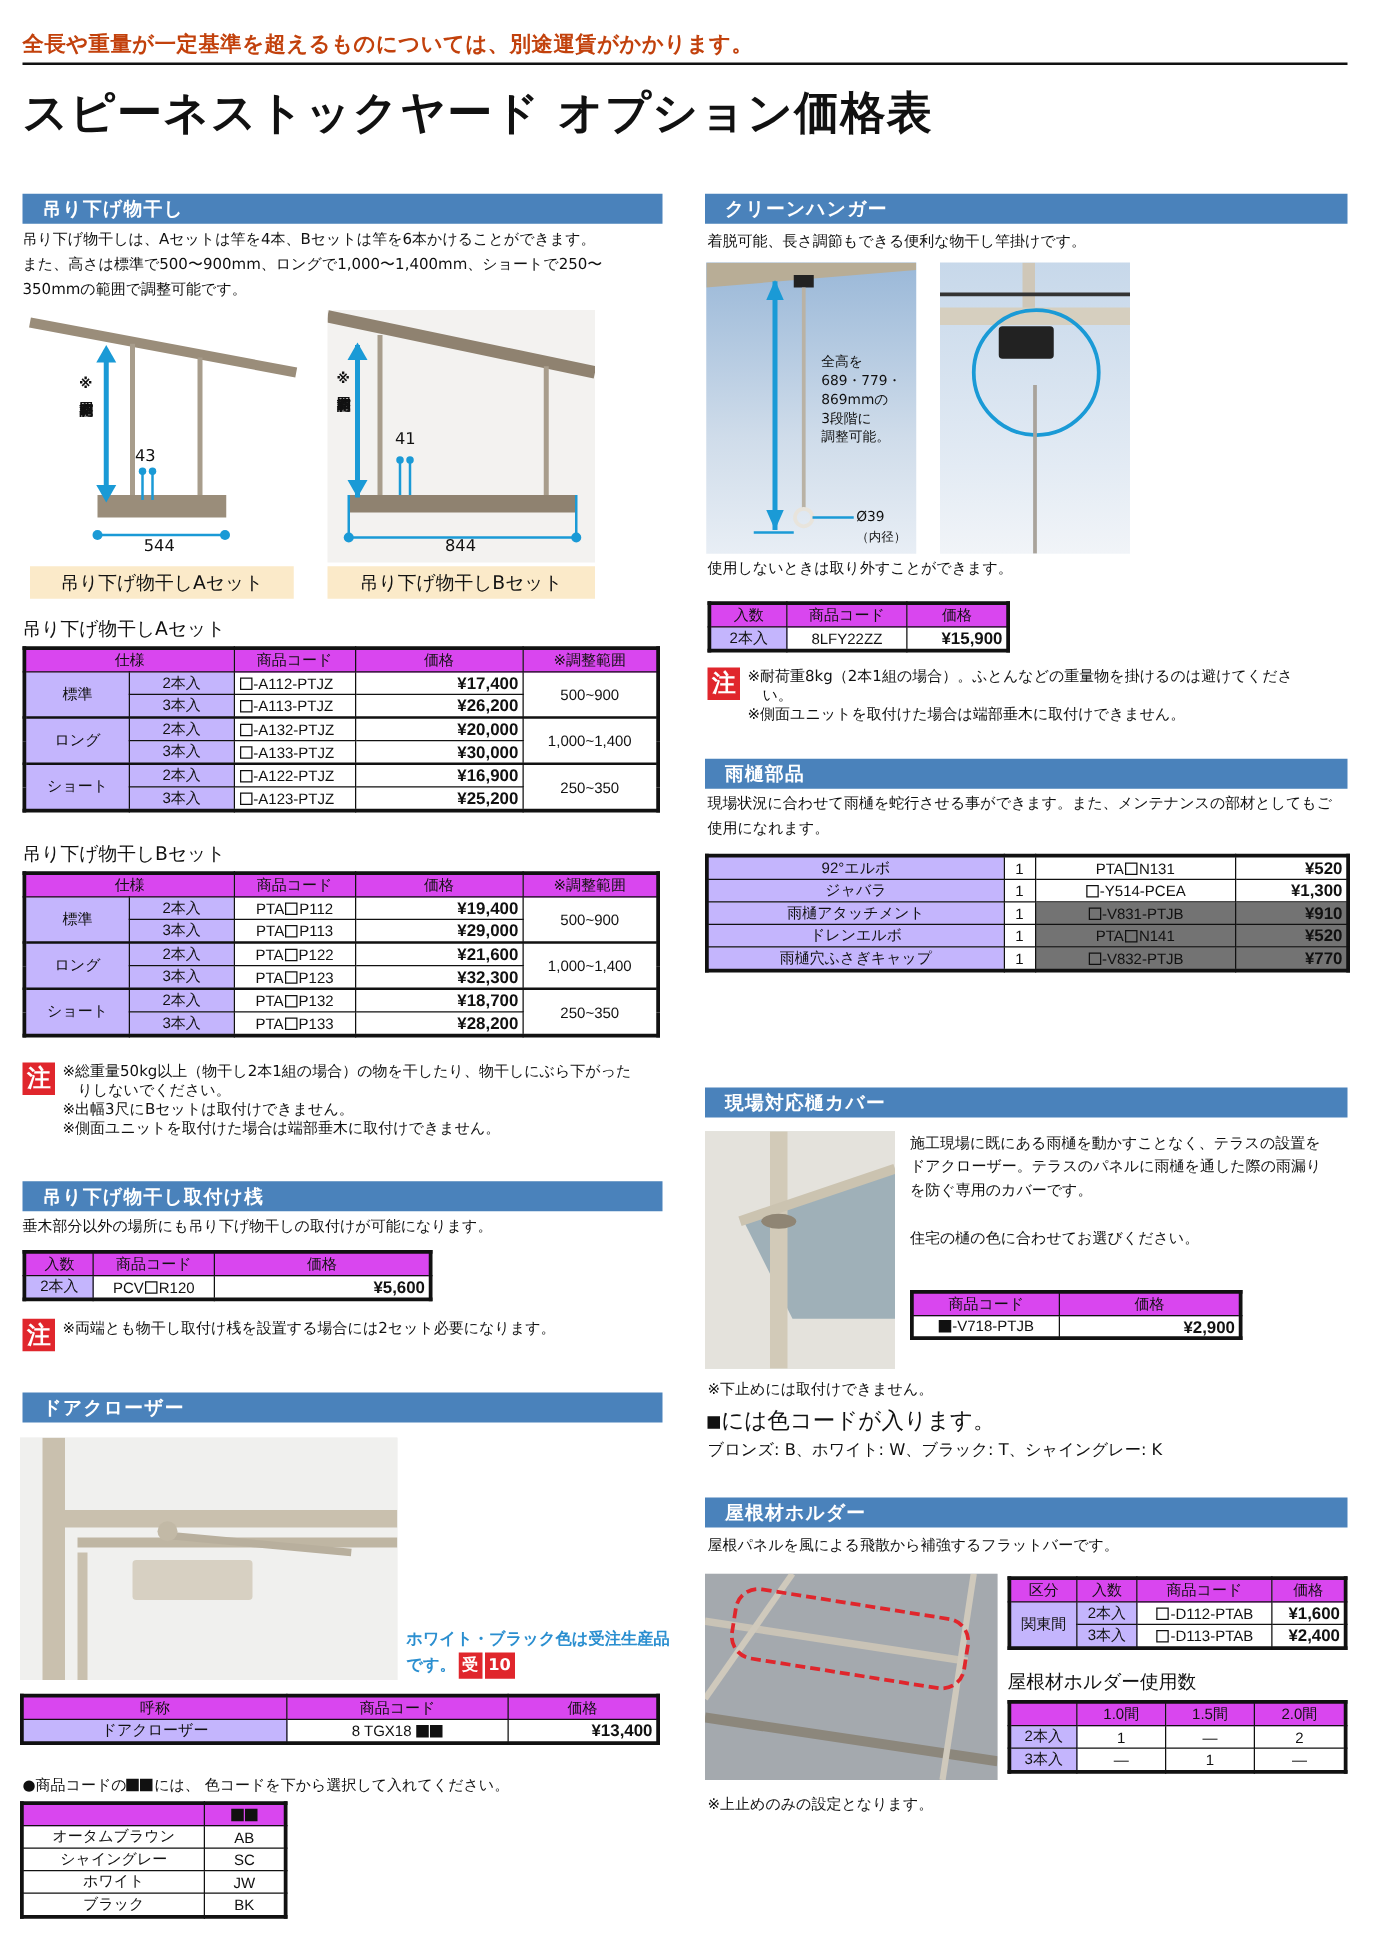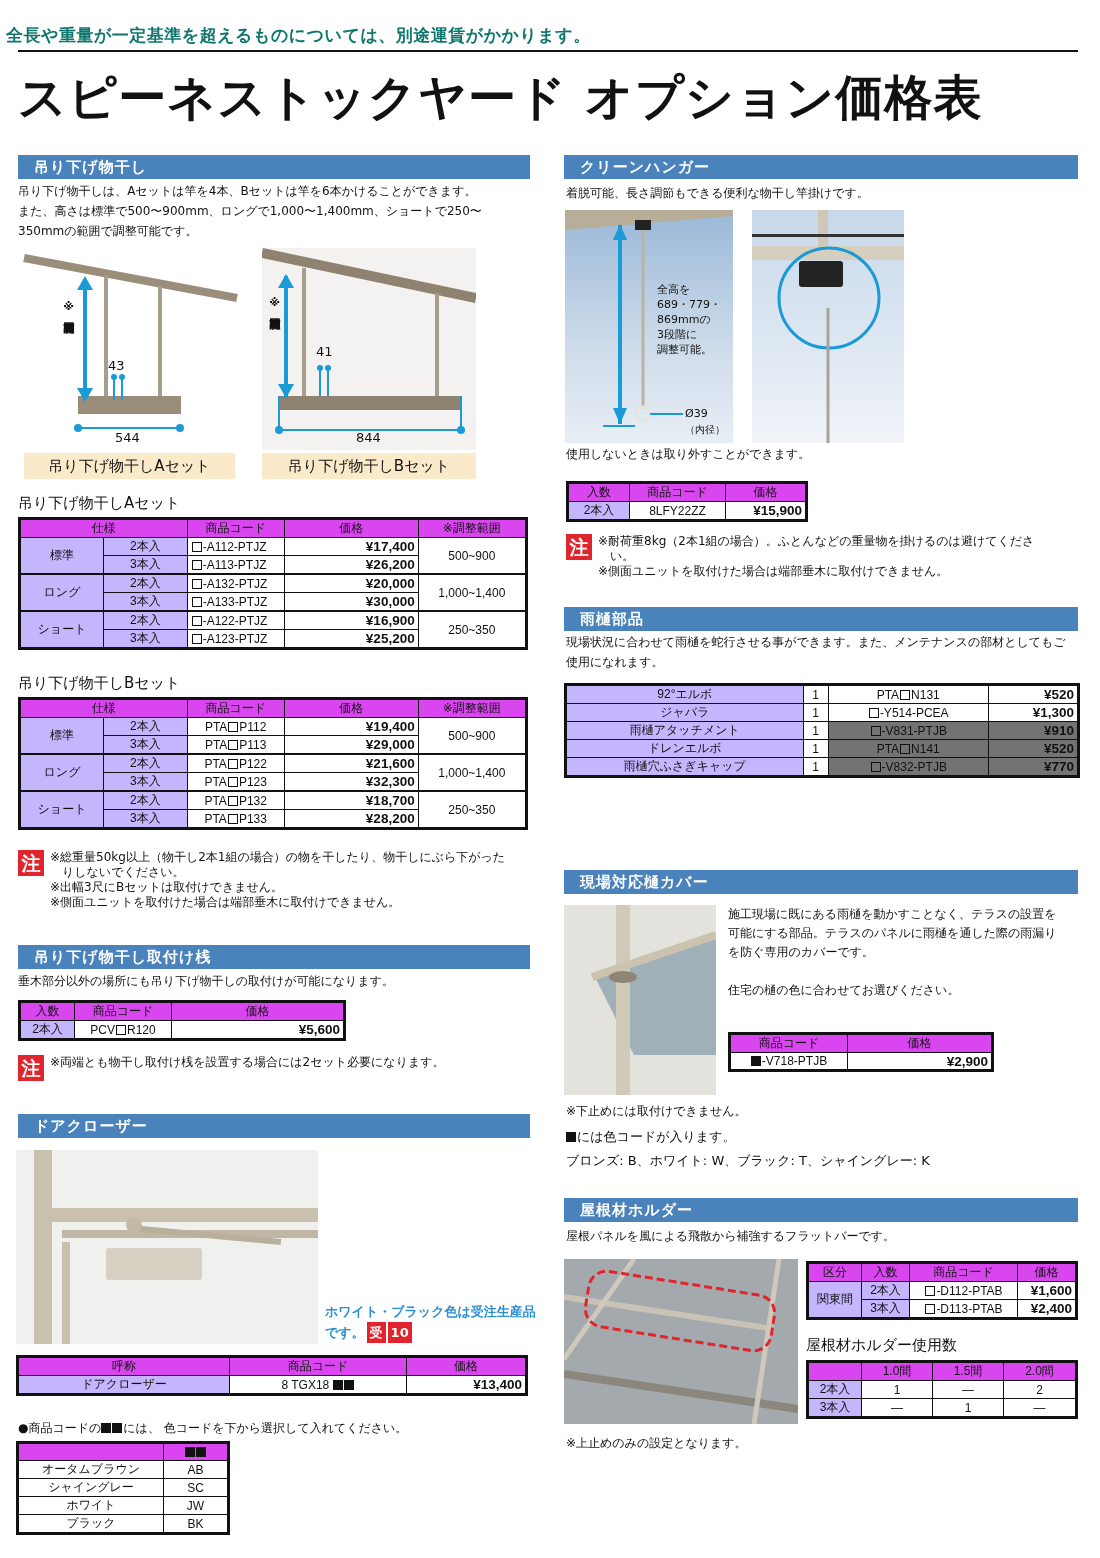--- a/index.html
+++ b/index.html
@@ -1,20 +1,20 @@
 <!DOCTYPE html>
 <html><head>
 <meta charset="utf-8">
 <style>
 *{box-sizing:border-box;margin:0;padding:0}
 body{width:1100px;height:1558px;background:#fff;font-family:"DejaVu Sans","Liberation Sans",sans-serif;color:#111;position:relative;overflow:hidden;font-size:12px}
 .abs{position:absolute}
-.top-note{left:6px;top:24px;font-size:17px;color:#0f766e;font-weight:bold;letter-spacing:0.5px}
+.top-note{left:18px;top:24px;font-size:17px;color:#c2410c;font-weight:bold;letter-spacing:0.5px}
 .top-rule{left:18px;top:50px;width:1060px;height:2px;background:#111}
-.page-title{left:18px;top:66px;font-size:48px;font-weight:900;letter-spacing:1px}
+.page-title{left:18px;top:66px;font-size:36px;font-weight:900;letter-spacing:1px}
 .sec-head{position:absolute;height:24px;background:#4a82bb;color:#fff;font-weight:bold;font-size:15px;line-height:24px;padding-left:16px;letter-spacing:1px}
 .txt{position:absolute;font-size:12px;line-height:17px}
 table.pt{position:absolute;border-collapse:collapse;border:3px solid #111;font-size:12px;font-family:"Liberation Sans","DejaVu Sans",sans-serif}
 table.pt td,table.pt th{border:1px solid #111;height:18px;padding:0 3px;text-align:center;font-weight:normal;white-space:nowrap}
 table.pt th{background:#d946ef}
 table.pt td.g{background:#c4b5fd}
 table.pt td.lb{background:#737373}
 table.pt td.price{text-align:right;font-weight:bold;font-size:13.5px}
 table.pt td.code{text-align:left}
 .sub-title{position:absolute;font-size:15px}
@@ -375,39 +375,39 @@
   <svg width="152" height="190">
     <rect width="152" height="190" fill="#e4e2dc"></rect>
     <polygon points="30,70 152,30 152,150 70,150" fill="#9fb0b8"></polygon>
     <rect x="52" y="0" width="14" height="190" fill="#d2cab8"></rect>
     <line x1="28" y1="72" x2="152" y2="30" stroke="#cbc3b0" stroke-width="8"></line>
     <ellipse cx="59" cy="72" rx="14" ry="6" fill="#8f8574"></ellipse>
   </svg>
 </div>
 <div class="txt" style="left:728px;top:905px;line-height:19px">
   <div>施工現場に既にある雨樋を動かすことなく、テラスの設置を</div>
-  <div>可能にする部品。テラスのパネルに雨樋を通した際の雨漏り</div>
+  <div>ドアクローザー。テラスのパネルに雨樋を通した際の雨漏り</div>
   <div>を防ぐ専用のカバーです。</div>
   <div style="height:19px"></div>
   <div>住宅の樋の色に合わせてお選びください。</div>
 </div>
 <table class="pt" style="left:728px;top:1032px;width:266px">
   <tbody>
       <tr>
     <th style="width:118px">商品コード</th>
     <th>価格</th>
   </tr>
   <tr>
     <td><span class="bsq"></span><span>-V718-PTJB</span></td>
     <td class="price">¥2,900</td>
   </tr>
 </tbody>
   </table>
 <div class="txt" style="left:566px;top:1103px">※下止めには取付けできません。</div>
-<div class="txt" style="left:566px;top:1128px;font-size:13px"><span class="bsq"></span><span>には色コードが入ります。</span></div>
+<div class="txt" style="left:566px;top:1128px;font-size:18px"><span class="bsq"></span><span>には色コードが入ります。</span></div>
 <div class="txt" style="left:566px;top:1152px;font-size:13px">ブロンズ: B、ホワイト: W、ブラック: T、シャイングレー: K</div>
 
 <div class="sec-head" style="left:564px;top:1198px;width:514px">屋根材ホルダー</div>
 <div class="txt" style="left:566px;top:1228px">屋根パネルを風による飛散から補強するフラットバーです。</div>
 <div class="img-box" style="left:564px;top:1259px;width:234px;height:165px;background:#9ea3a8">
   <svg width="234" height="165">
     <rect width="234" height="165" fill="#a4a9ae"></rect>
     <line x1="0" y1="38" x2="210" y2="70" stroke="#c9c3b6" stroke-width="6"></line>
     <line x1="0" y1="115" x2="234" y2="150" stroke="#8c877c" stroke-width="8"></line>
     <line x1="70" y1="0" x2="0" y2="100" stroke="#cfc9bc" stroke-width="5"></line>

